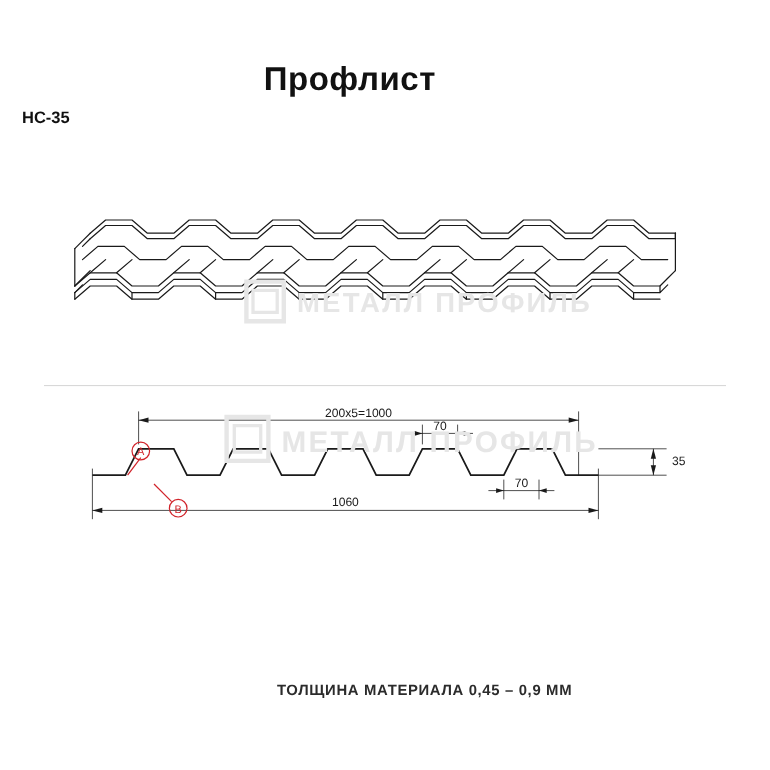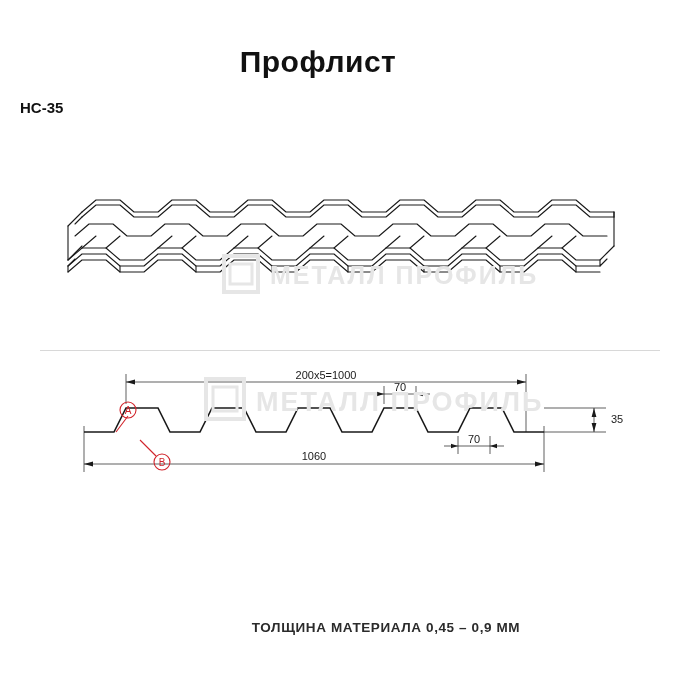--- a/index.html
+++ b/index.html
@@ -16,21 +16,21 @@
     position: relative;
   }
   .page {
     position: relative;
     width: 700px;
     height: 700px;
     box-sizing: border-box;
   }
   .title {
     position: absolute;
-    top: 45px;
+    top: 56px;
     left: 0;
     width: 636px;
     text-align: center;
     font-size: 30px;
     font-weight: bold;
     letter-spacing: 0.5px;
     color: #111111;
   }
   .subtitle {
     position: absolute;

